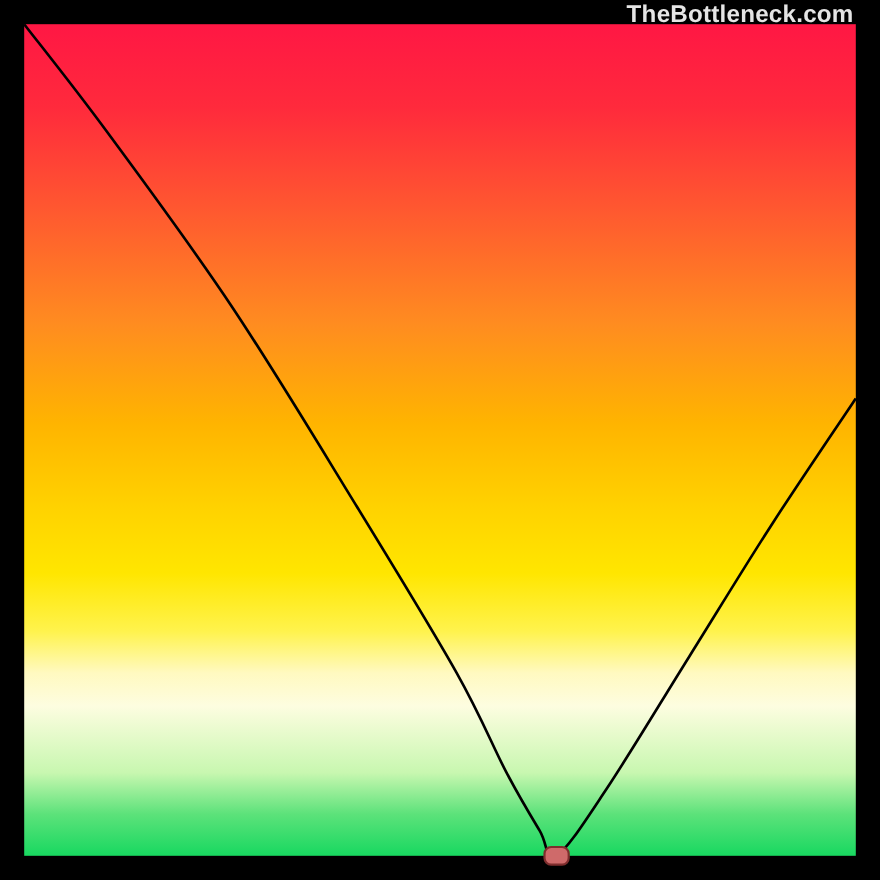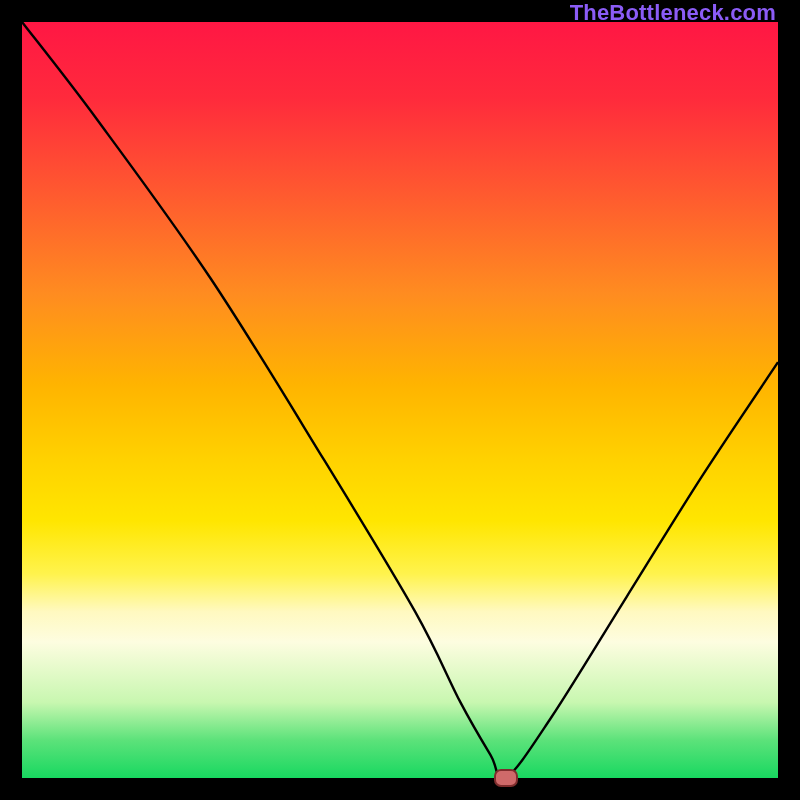--- a/index.html
+++ b/index.html
@@ -13,21 +13,21 @@
     #ffd200 58%,
     #ffe600 66%,
     #fff34d 73%,
     #fff9c0 78%,
     #fdfde0 82%,
     #c8f7b0 90%,
     #5ce27a 95%,
     #18d860 100%);
 }
 .watermark{position:absolute;top:0;right:24px;font:700 22px Arial,Helvetica,sans-serif;
-  color:#8b5cf6;letter-spacing:.2px}
+  color:#e5e5e5;letter-spacing:.2px}
 svg.curve{position:absolute;left:22px;top:22px;width:756px;height:756px;overflow:visible}
 svg.curve path{stroke:#000;stroke-width:2.4;fill:none}
 .point{position:absolute;width:20px;height:14px;border-radius:7px;
   background:#cf6a6a;border:2px solid #7e2d2d}
 </style>
 </head>
 <body>
 
 <div class="watermark">TheBottleneck.com</div>
 

